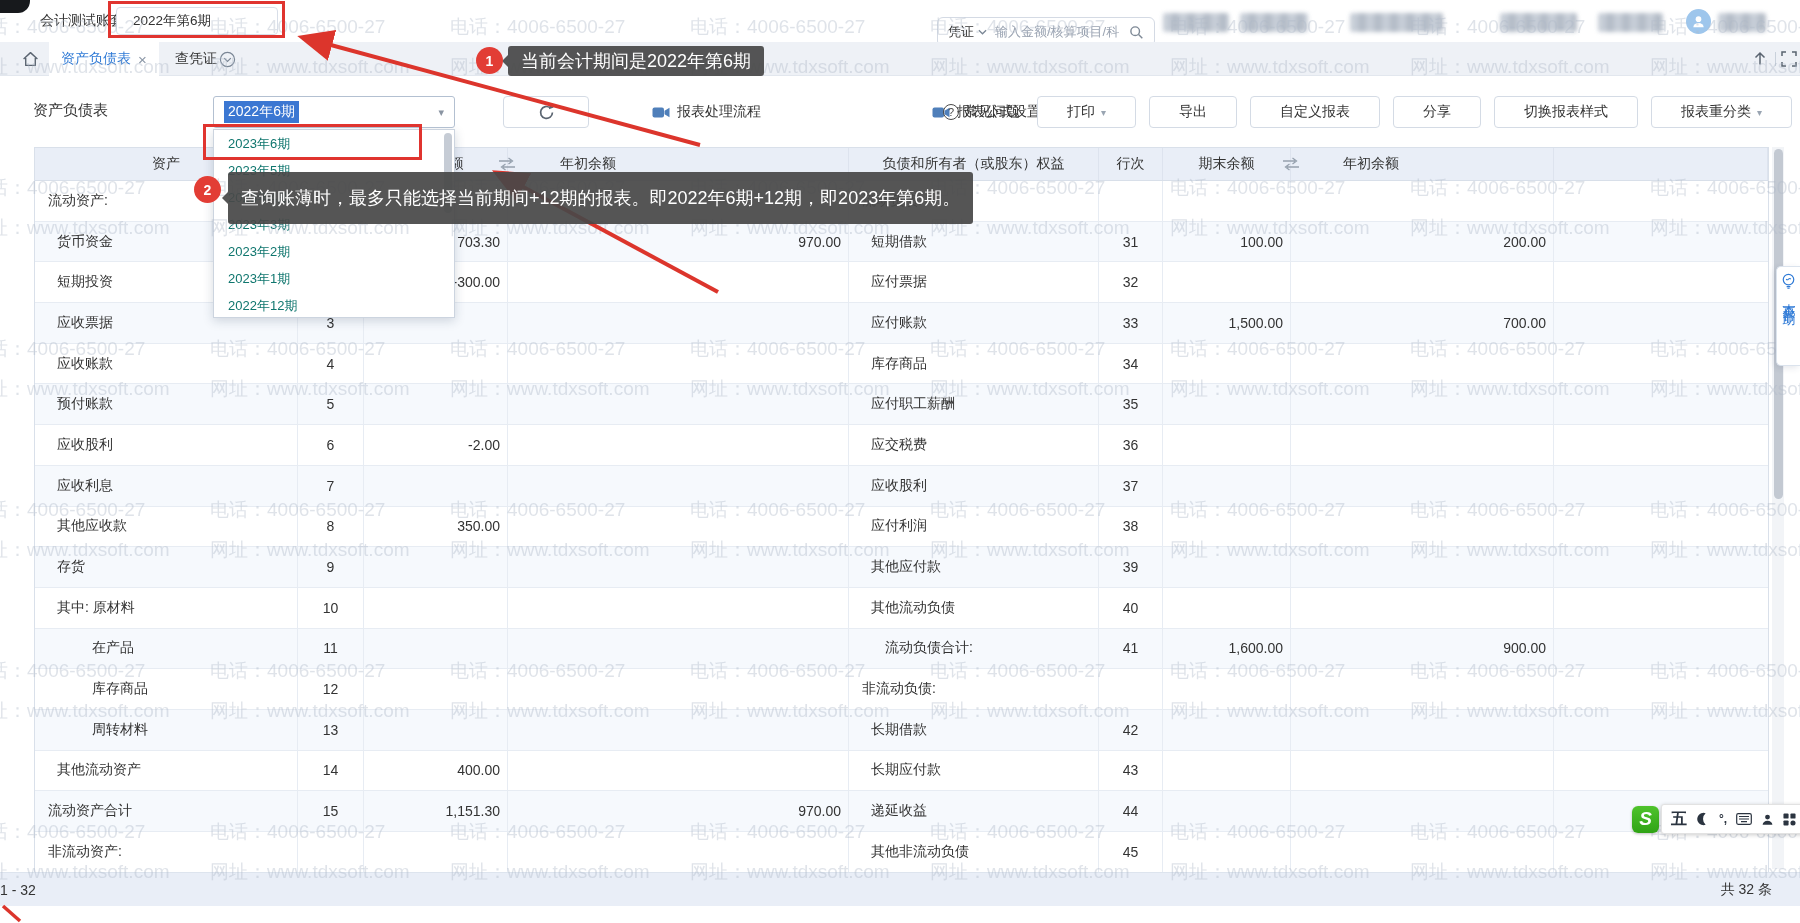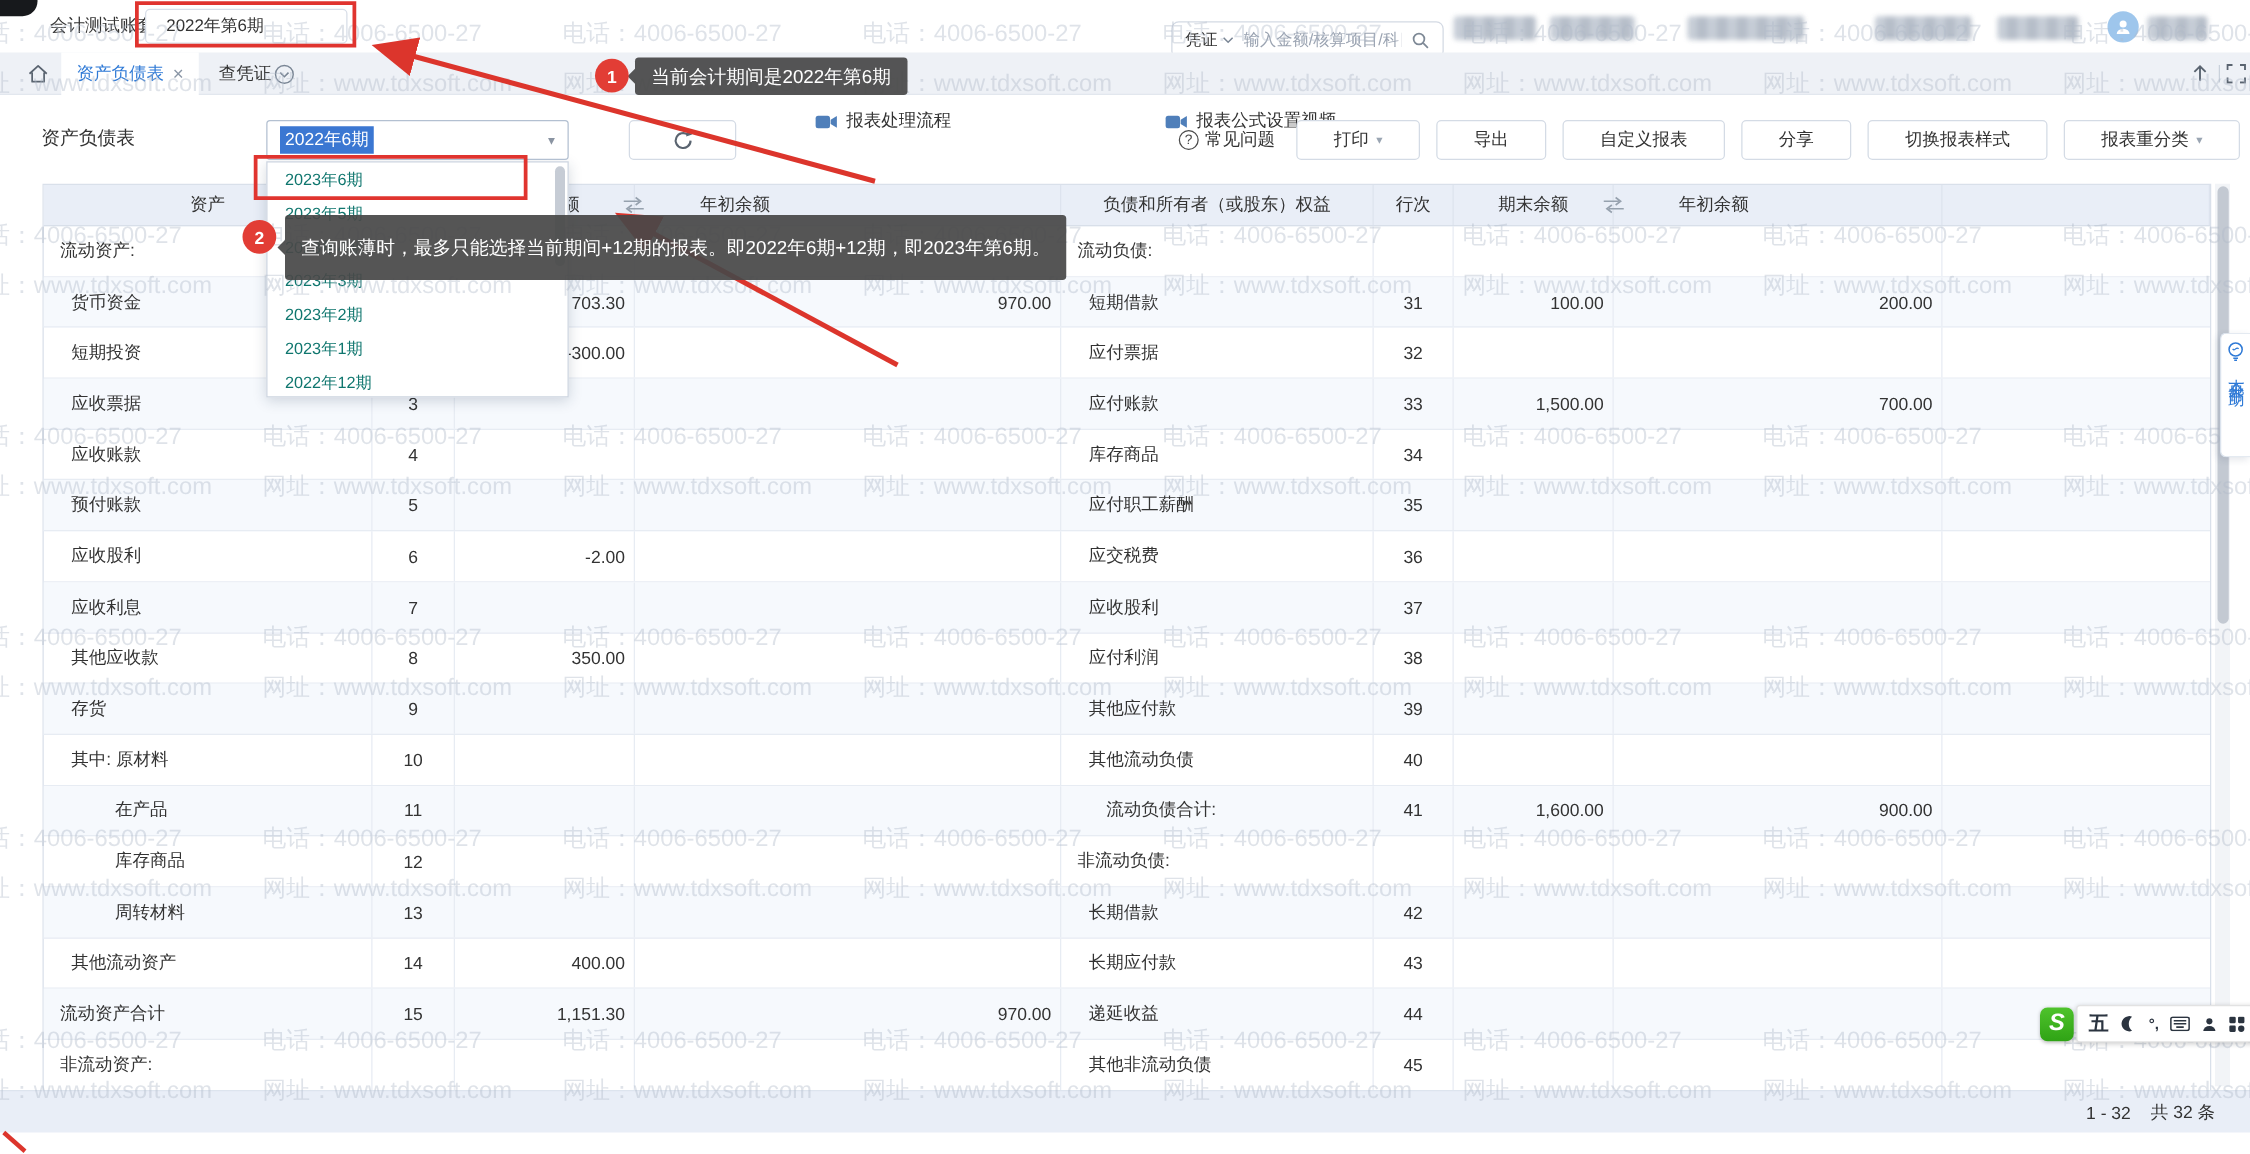--- a/index.html
+++ b/index.html
@@ -27,21 +27,21 @@
   #top-ic{position:absolute;left:1752px;top:8px;cursor:pointer}
   #tabdiv{position:absolute;left:1775px;top:10px;width:1px;height:14px;background:#c9d1db}
   #expand-ic{position:absolute;left:1781px;top:9px;cursor:pointer}
 
   
   #rpt-label{position:absolute;left:33px;top:101px;font-size:15px;color:#333}
   #period-select{position:absolute;left:213px;top:96px;width:242px;height:32px;border:1px solid #b3c0d1;border-radius:3px;background:#fff;display:flex;align-items:center;padding:0 10px;font-size:14px;cursor:pointer;z-index:31}
   #period-select .selval{background:#3b77d2;color:#fff;padding:2px 4px}
   #period-select .scaret{margin-left:auto;color:#8a94a2;font-size:11px}
   #refresh-btn{position:absolute;left:503px;top:96px;width:86px;height:32px;border:1px solid #d4dbe5;border-radius:4px;background:#fff;display:flex;align-items:center;justify-content:center;cursor:pointer}
-  .vlink{position:absolute;top:88px;display:flex;gap:7px;align-items:center;font-size:14px;color:#333;cursor:pointer}
+  .vlink{position:absolute;top:103px;display:flex;gap:7px;align-items:center;font-size:14px;color:#333;cursor:pointer}
   #vlink1{left:652px}#vlink2{left:932px}
   #tb-right{position:absolute;right:8px;top:96px;display:flex;gap:13px;align-items:center;z-index:5}
   #faq{display:flex;align-items:center;gap:5px;font-size:14px;color:#333;cursor:pointer;margin-right:4px}
   #faq .qic{width:16px;height:16px;border:1.4px solid #4a4a4a;border-radius:50%;font-size:11px;display:flex;align-items:center;justify-content:center;color:#4a4a4a}
   .tbtn{display:flex;align-items:center;gap:6px;height:32px;padding:0 29px;border:1px solid #d4dbe5;border-radius:4px;background:#fff;font-size:14px;color:#333;cursor:pointer;white-space:nowrap}
   .bcaret{font-size:10px;color:#9aa5b2}
 
   
   #dropdown{position:absolute;left:213px;top:129px;width:242px;height:189px;background:#fff;border:1px solid #ccd4df;box-shadow:0 3px 10px rgba(30,50,80,.18);z-index:30}
   .dd-item{height:27px;line-height:27px;padding-left:14px;font-size:13px;color:#0f766e;cursor:pointer}
@@ -59,40 +59,40 @@
   #swap1{left:458px}#swap2{left:1242px}
   .trow{height:40.7px;border-bottom:1px solid #e7ecf3;font-size:14px;color:#333;cursor:pointer}
   .trow.alt{background:#f6f9fd}
   .trow .c{display:flex;align-items:center;border-right:1px solid #e7ecf3;overflow:hidden;white-space:nowrap}
   .trow .c:last-child{border-right:none}
   .cline{justify-content:center}
   .cend,.cbeg{justify-content:flex-end;padding-right:7px}
   .cname.item{padding-left:22px}.cname.sec{padding-left:13px}.cname.sub{padding-left:57px}.cname.tot{padding-left:36px}
 
   
-  #footer{position:absolute;left:0;top:872px;width:1800px;height:34px;background:#e9eef7;border-top:1px solid #dde4ee;display:flex;align-items:center;justify-content:flex-end;gap:16px;padding-right:28px;font-size:14px;color:#333;z-index:6}
+  #footer{position:absolute;left:0;top:872px;width:1800px;height:34px;background:#e9eef7;border-top:1px solid #dde4ee;display:flex;align-items:center;justify-content:space-between;gap:16px;padding-right:28px;font-size:14px;color:#333;z-index:6}
 
   
   #vscroll{position:absolute;left:1772px;top:147px;width:12px;height:722px;background:#f2f4f7;z-index:5}
   #vthumb{position:absolute;left:1.5px;top:2px;width:9px;height:350px;background:#c3c9d2;border-radius:5px}
   #helptab{position:absolute;left:1776px;top:266px;width:24px;height:100px;background:#fff;border:1px solid #dbe3ed;border-right:none;border-radius:5px 0 0 5px;box-shadow:-2px 2px 6px rgba(40,60,90,.12);display:flex;flex-direction:column;align-items:center;gap:4px;padding-top:6px;z-index:55;cursor:pointer}
   #helptab .vtext{writing-mode:vertical-rl;font-size:13px;color:#2f7ad6;letter-spacing:3px}
 
   
   #wm{position:absolute;left:0;top:0;width:1800px;height:923px;z-index:40;pointer-events:none}
   .wmt{position:absolute;font-size:19px;font-weight:500;color:rgba(176,186,201,.40);white-space:nowrap}
 
   
   #ann-svg{position:absolute;left:0;top:0;z-index:65;pointer-events:none}
   .redrect{position:absolute;border:3px solid #e0342f;z-index:70;pointer-events:none}
   #redrect1{left:108px;top:1px;width:177px;height:37px}
   #redrect2{left:203px;top:124px;width:219px;height:36px}
   .stepc{position:absolute;width:27px;height:27px;border-radius:50%;background:#e23d35;color:#fff;font-size:14px;font-weight:bold;display:flex;align-items:center;justify-content:center;z-index:71}
   #step1{left:476px;top:47px}#step2{left:194px;top:176px}
-  .tip{position:absolute;background:rgba(72,72,72,.93);color:#fff;font-size:15px;display:flex;align-items:center;padding:3px 13px;border-radius:3px;z-index:70;white-space:nowrap}
+  .tip{position:absolute;background:rgba(72,72,72,.93);color:#fff;font-size:18px;display:flex;align-items:center;padding:3px 13px;border-radius:3px;z-index:70;white-space:nowrap}
   .tip:before{content:"";position:absolute;left:-6px;top:50%;margin-top:-6px;border-top:6px solid transparent;border-bottom:6px solid transparent;border-right:6px solid rgba(72,72,72,.93)}
   #tip1{left:508px;top:46px;height:30px}
   #tip2{left:228px;top:172px;height:52px}
 
   
   #sogou{position:absolute;left:1632px;top:804px;display:flex;align-items:center;gap:2px;z-index:80}
   #slogo{width:27px;height:27px;border-radius:6px;background:linear-gradient(180deg,#4fc32c,#2fa315);color:#fff;font-weight:bold;font-size:19px;font-style:italic;display:flex;align-items:center;justify-content:center;box-shadow:0 1px 3px rgba(0,0,0,.25);cursor:pointer}
   #sbar{height:30px;background:#fff;border:1px solid #e2e2e2;border-radius:3px;box-shadow:0 1px 4px rgba(0,0,0,.2);display:flex;align-items:center;gap:9px;padding:0 9px}
   #sbar span{cursor:pointer;display:flex;align-items:center}
   .imetxt{font-size:16px;font-weight:bold;color:#2b3440}

